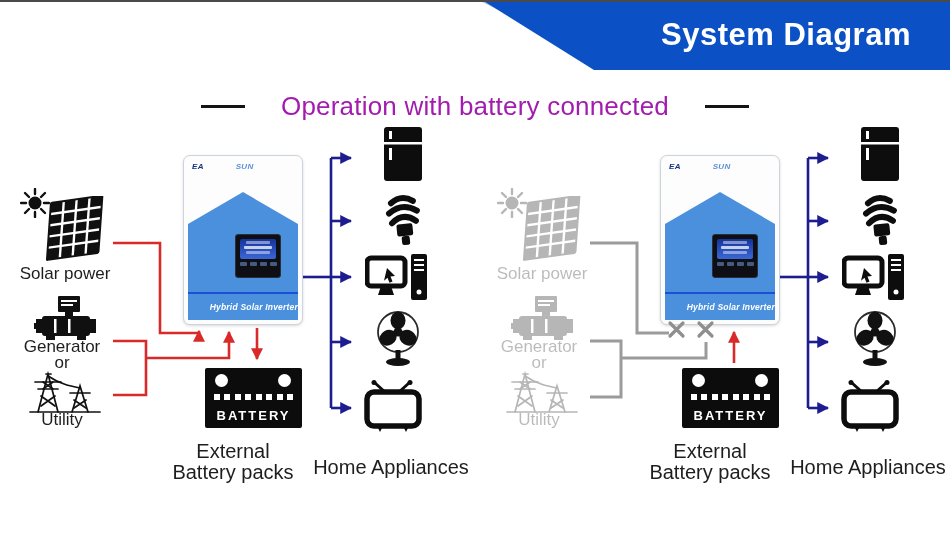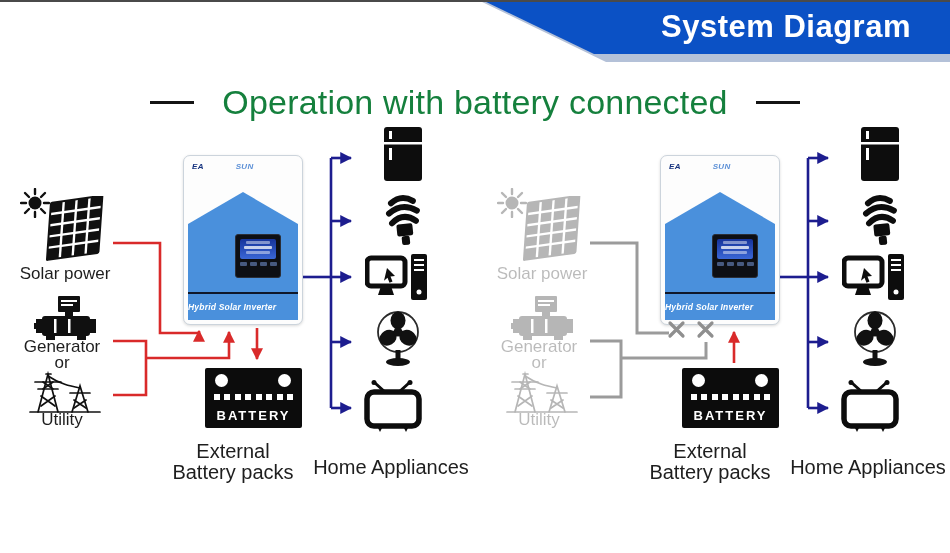--- a/index.html
+++ b/index.html
@@ -3,30 +3,30 @@
 <meta charset="utf-8">
 <style>
   html,body{margin:0;padding:0;background:#fff;}
   .stage{position:relative;width:950px;height:553px;background:#fff;overflow:hidden;
          font-family:"Liberation Sans",sans-serif;color:#161616;}
   .top-edge{position:absolute;top:0;left:0;right:0;height:2px;background:#4a4a4a;z-index:60;}
 
   
   .banner-under{position:absolute;left:478px;top:0;width:472px;height:62px;background:#b4c1d8;
                 clip-path:polygon(0 0,100% 0,100% 100%,128px 100%);z-index:30;}
-  .banner{position:absolute;left:482px;top:0;width:468px;height:54px;background:#0b51c5;
+  .banner{position:absolute;left:482px;top:0;width:468px;height:70px;background:#0b51c5;
           clip-path:polygon(0 0,100% 0,100% 100%,112px 100%);display:flex;align-items:center;
           justify-content:center;padding-left:140px;box-sizing:border-box;z-index:31;}
   .banner span{color:#fff;font-size:31px;font-weight:bold;letter-spacing:.5px;}
 
   
   .title-row{position:absolute;left:0;top:83px;width:950px;display:flex;align-items:center;
              justify-content:center;gap:28px;z-index:5;}
   .title-row .dash{width:44px;height:3px;background:#141414;}
-  .title-row h1{margin:0;font-size:34px;font-weight:400;color:#15803d;letter-spacing:.2px;}
+  .title-row h1{margin:8px;font-size:26px;font-weight:400;color:#a21caf;letter-spacing:.2px;}
 
   
   .diagram{position:absolute;top:0;width:473px;height:553px;}
   .diagram.left{left:0;} .diagram.right{left:477px;}
   .wires{position:absolute;left:0;top:0;width:473px;height:553px;z-index:20;pointer-events:none;}
   .abs{position:absolute;}
   .lbl{position:absolute;text-align:center;font-size:17px;color:#1e1e1e;z-index:10;}
   .lbl.big{font-size:20px;}
   .dimmed{opacity:.3;filter:grayscale(1);}
 
@@ -39,22 +39,22 @@
   .inv-panel{position:absolute;left:4px;right:4px;top:36px;bottom:4px;background:#4a90dc;
              clip-path:polygon(0 25%,50% 0,100% 25%,100% 100%,0 100%);}
   .inv-display{position:absolute;left:47px;top:42px;width:46px;height:44px;background:#0d0f14;
                border:1px solid #2a2e38;border-radius:3px;box-sizing:border-box;}
   .lcd-screen{margin:4px 4px 2px 4px;height:20px;border-radius:2px;
               background:linear-gradient(#16339b,#3a67d6);padding-top:2px;box-sizing:border-box;}
   .lcd-row{height:3px;width:80%;margin:0 auto 2px auto;background:rgba(255,255,255,.75);border-radius:1px;}
   .lcd-row.dim{width:65%;background:rgba(255,255,255,.45);}
   .lcd-btns{display:flex;gap:3px;justify-content:center;margin-top:3px;}
   .lcd-btns i{display:block;width:7px;height:4px;background:#46597f;border-radius:1px;}
-  .inv-band{position:absolute;left:0;right:0;bottom:0;height:26px;border-top:2px solid #0f172a;
-            display:flex;align-items:center;justify-content:flex-start;}
+  .inv-band{position:absolute;left:0;right:0;bottom:0;height:26px;border-top:2px solid #1d4ed8;
+            display:flex;align-items:center;justify-content:flex-end;}
   .inv-band span{color:#fff;font-size:8.5px;font-weight:bold;font-style:italic;letter-spacing:.2px;white-space:nowrap;}
 
   
   .battery{position:absolute;left:185px;top:368px;width:97px;height:60px;background:#0c0c0c;
            border-radius:2px;z-index:10;margin-left:20px;}
   .term{position:absolute;top:6px;width:13px;height:13px;border-radius:50%;background:#fff;}
   .term.t1{left:10px;} .term.t2{left:73px;}
   .dashes{position:absolute;left:9px;right:9px;top:26px;display:flex;gap:4px;justify-content:space-between;}
   .dashes i{display:block;width:6px;height:6px;background:#fff;}
   .batt-word{position:absolute;left:0;right:0;bottom:5px;text-align:center;color:#fff;

